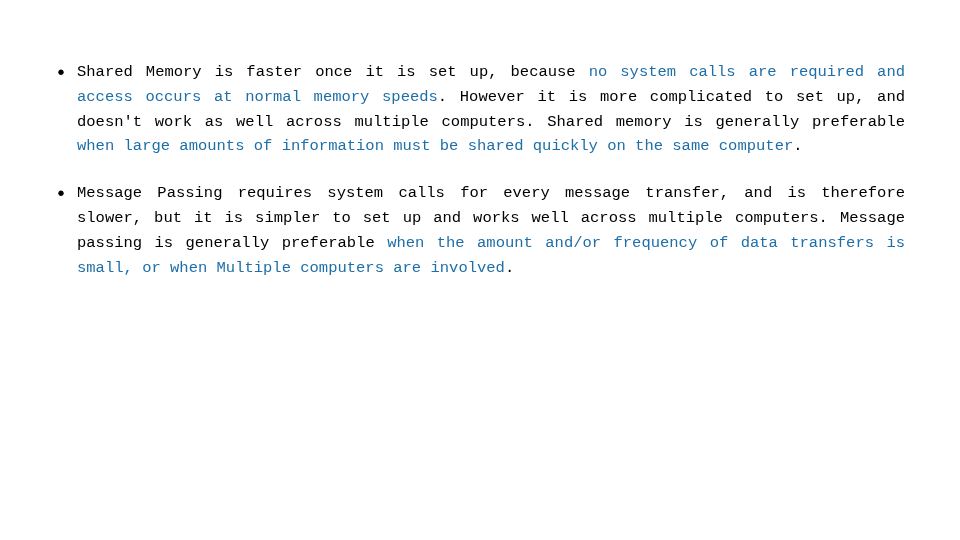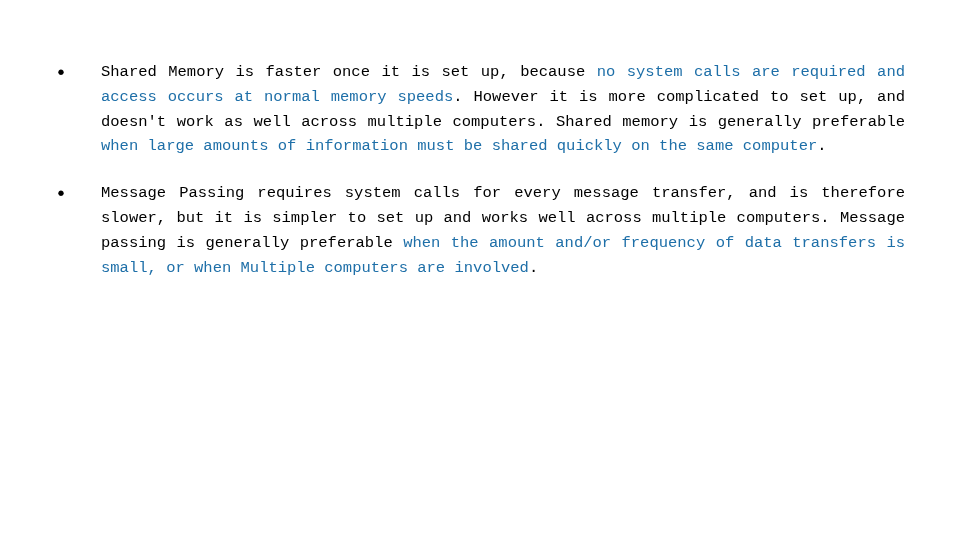--- a/index.html
+++ b/index.html
@@ -44,21 +44,20 @@
       font-size: 20px;
       margin-right: 10px;
       margin-top: -2px;
       flex-shrink: 0;
       color: #000;
     }
 
     .bullet-text {
       flex: 1;
       text-align: justify;
-      margin-left: 24px;
     }
 
     .highlight-blue {
       color: #1e6fa8;
     }
 
     .monospace-text {
       font-family: 'Courier New', Courier, monospace;
     }
   </style>

